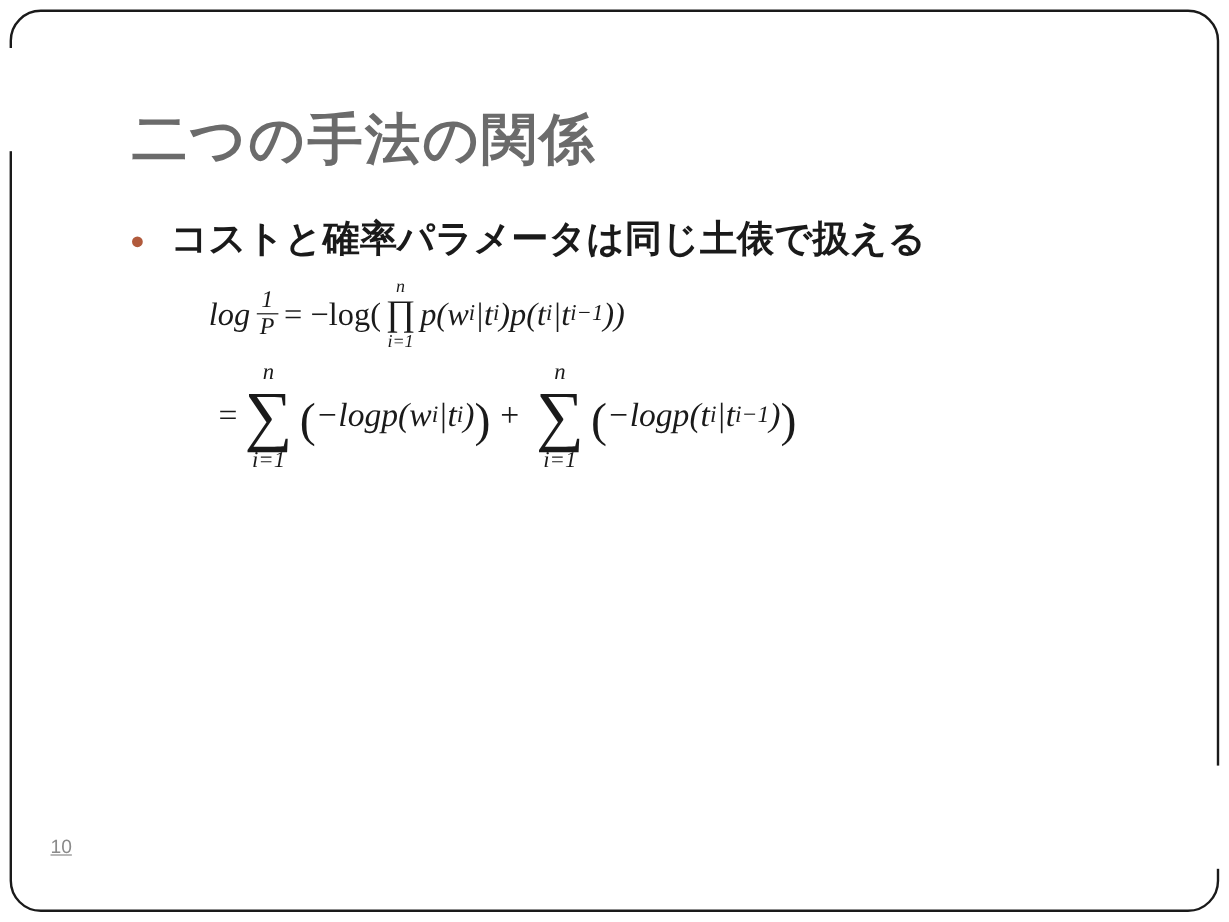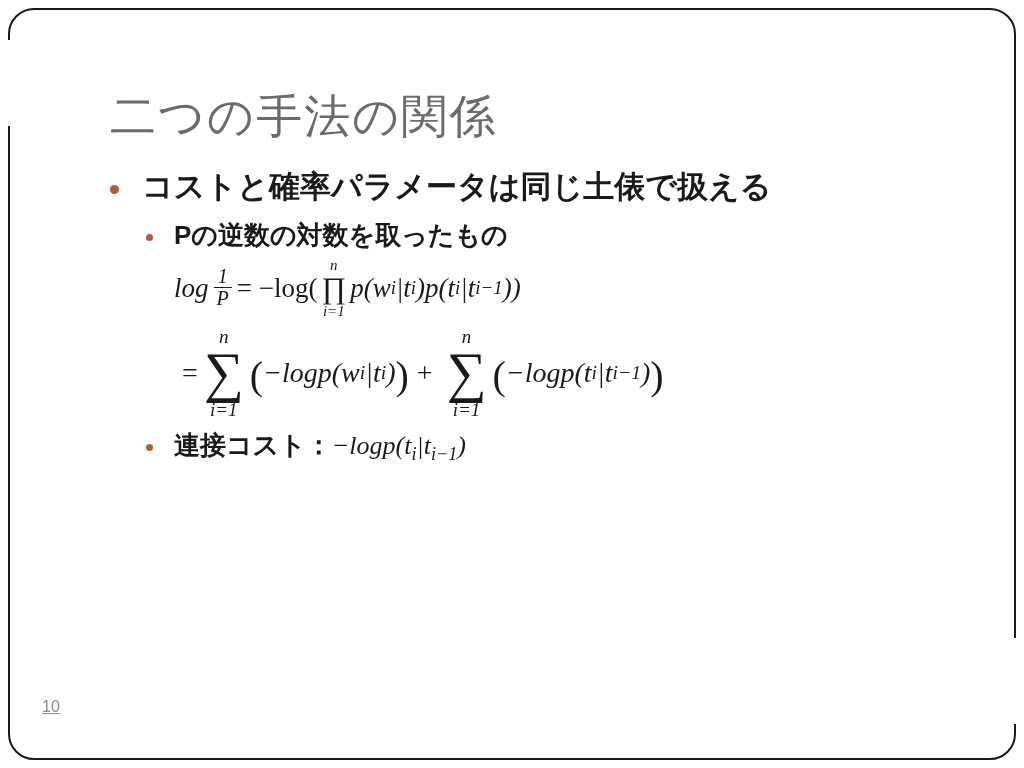--- a/index.html
+++ b/index.html
@@ -52,28 +52,28 @@
     background: #ffffff;
   }
 
   .title {
     position: absolute;
     left: 110px;
     top: 86px;
     font-size: 46px;
     color: #6b6b6b;
     letter-spacing: 2px;
-    font-weight: 400;
+    font-weight: 700;
     white-space: nowrap;
   }
 
   .body {
     position: absolute;
     left: 96px;
-    top: 168px;
+    top: 180px;
     width: 860px;
   }
 
   .lvl1 {
     position: relative;
     padding-left: 46px;
     font-size: 31px;
     font-weight: bold;
     color: #1a1a1a;
     margin-bottom: 12px;
@@ -219,21 +219,20 @@
 
   <div class="frame"></div>
   <div class="notch-tl"></div>
   <div class="notch-br"></div>
 
   <div class="title">二つの手法の関係</div>
 
   <div class="body">
 
     <div class="lvl1">コストと確率パラメータは同じ土俵で扱える</div>
-    <div class="lvl2">Pの逆数の対数を取ったもの</div>
 
     <div class="eq1 math">
       <span>log</span>
       <span class="frac">
         <span class="num">1</span>
         <span class="den">P</span>
       </span>
       <span class="up">= −log(</span>
       <span class="bigop">
         <span class="lim">n</span>
@@ -274,21 +273,18 @@
       <span class="paren-big">(</span>
         <span>−logp(t</span>
         <sub class="it">i</sub>
         <span>|t</span>
         <sub class="it">i−1</sub>
         <span>)</span>
         <span class="paren-big">)</span>
     </div>
 
 
-    <div class="lvl2">
-      <span>連接コスト：</span><span class="math"><span>−logp(t</span><sub class="it">i</sub><span>|t</span><sub class="it">i−1</sub><span>)</span></span>
-    </div>
 
   </div>
 
   <div class="pagenum">10</div>
 
 </div>
 
 </body></html>

